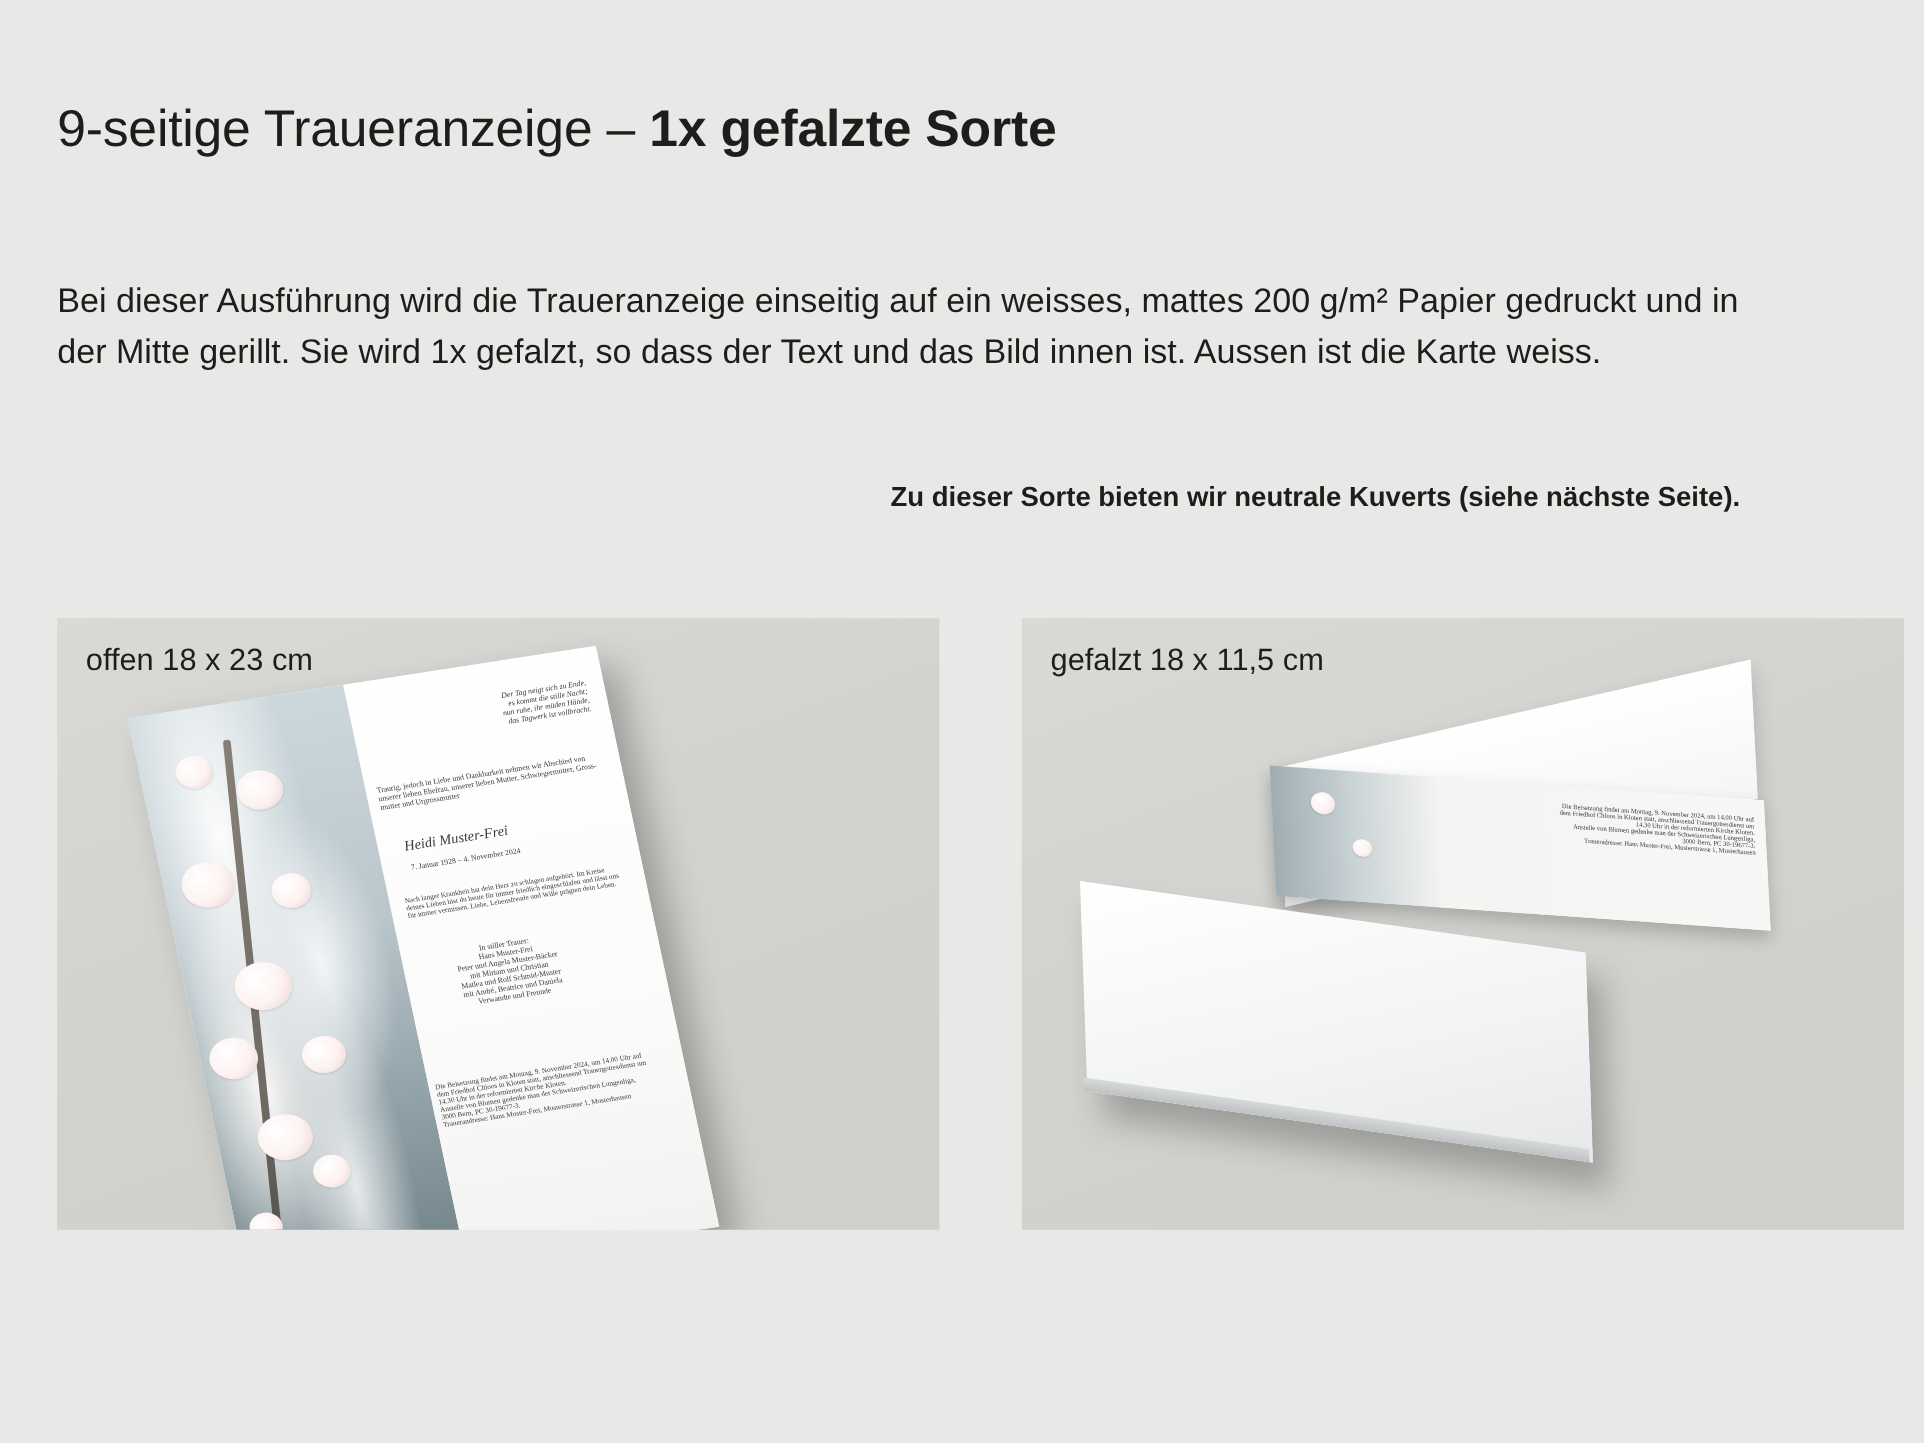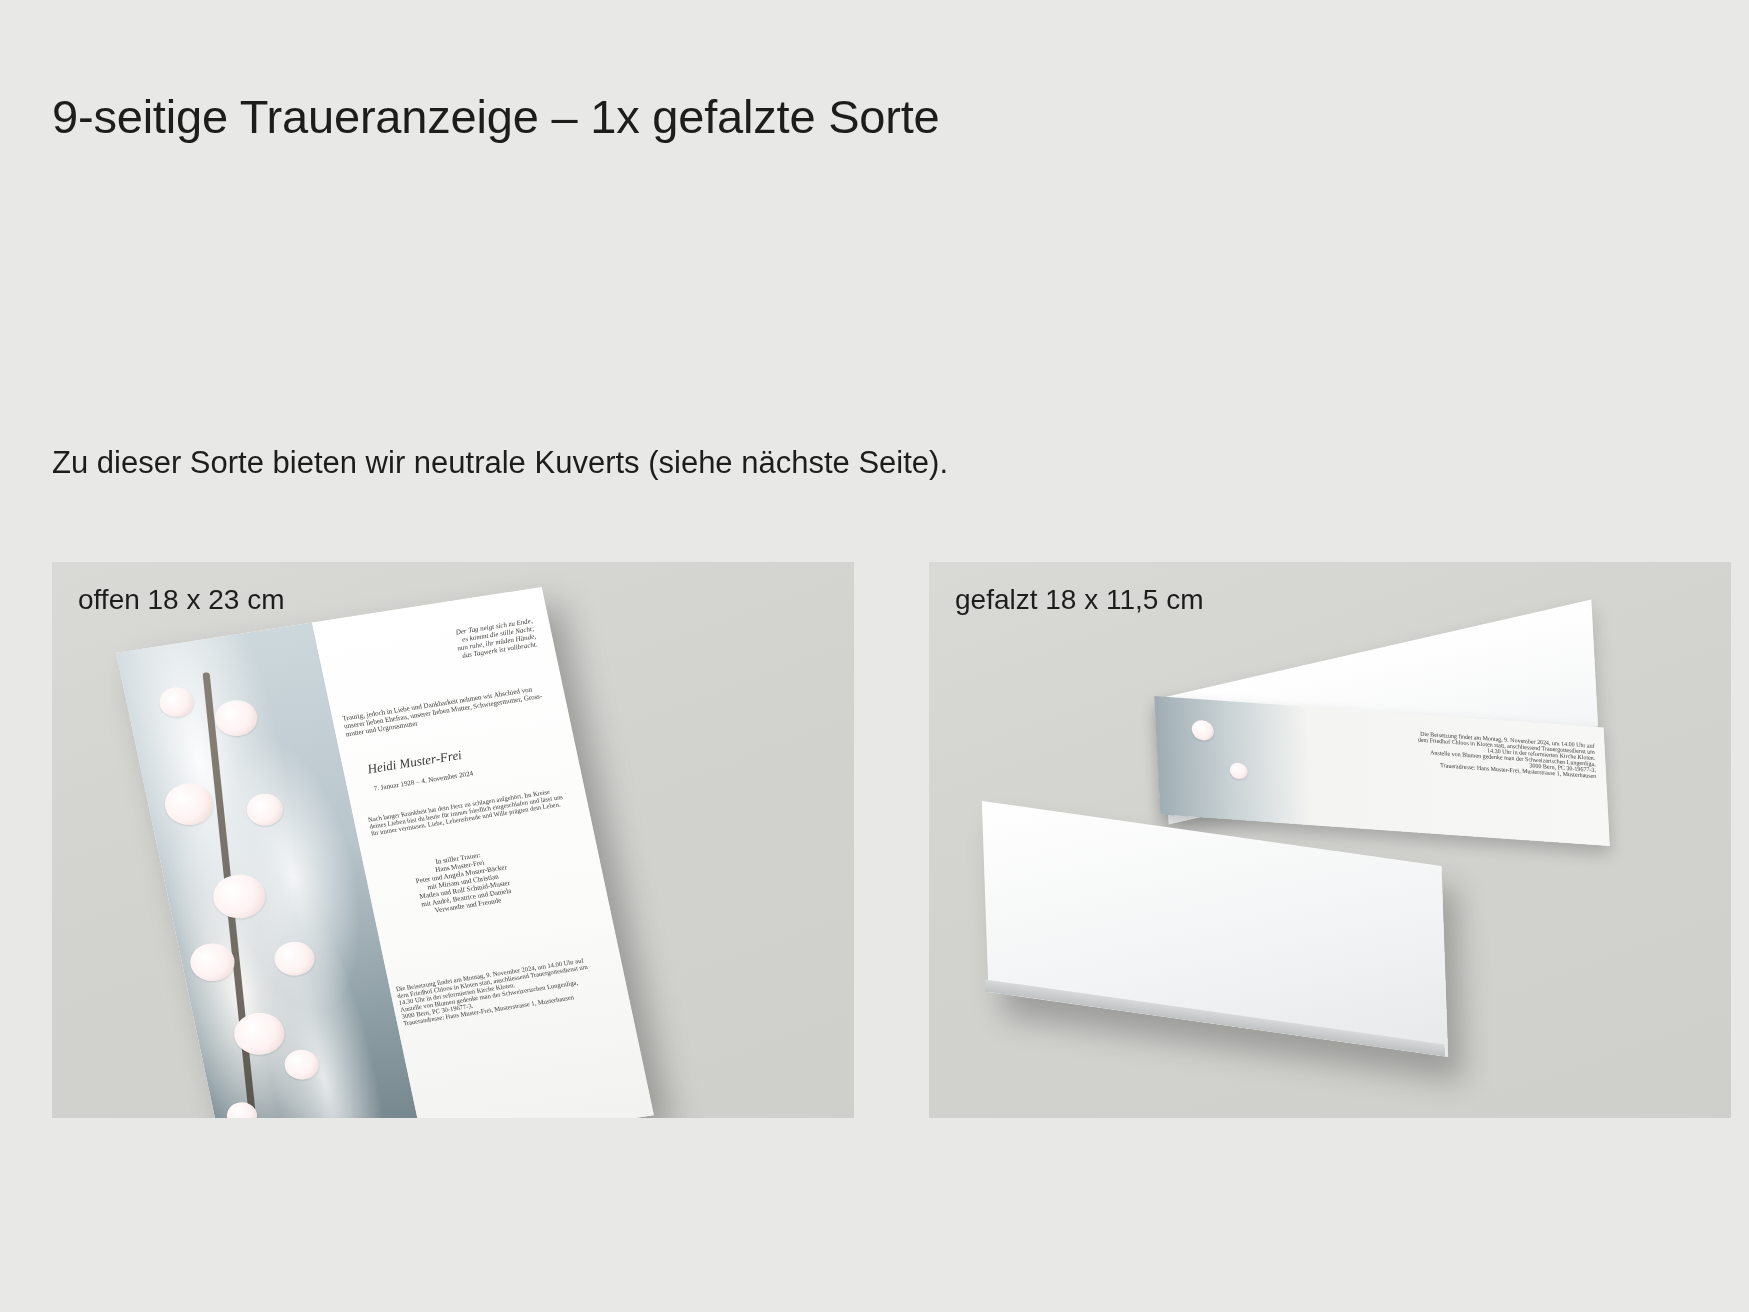--- a/index.html
+++ b/index.html
@@ -24,41 +24,42 @@
   .title {
     position: absolute;
     left: 52px;
     top: 58px;
     font-size: 47px;
     font-weight: 400;
     letter-spacing: -0.2px;
     white-space: nowrap;
   }
   .title .strong {
-    font-weight: 400;
+    font-weight: 700;
   }
 
   .body-text {
     position: absolute;
     left: 52px;
     top: 220px;
     width: 1530px;
     font-size: 31px;
     line-height: 1.48;
     font-weight: 400;
   }
 
   .note-text {
     position: absolute;
     left: 52px;
     top: 410px;
     width: 1530px;
-    font-size: 31px;
-    font-weight: 400;
+    font-size: 25px;
+    font-weight: 700;
     line-height: 1.4;
+    text-align: right;
   }
 
   
   .panel {
     position: absolute;
     top: 562px;
     width: 802px;
     height: 556px;
     background: linear-gradient(160deg, #d9d9d6 0%, #d2d2cf 45%, #cfcfcb 100%);
     overflow: hidden;
@@ -187,20 +188,21 @@
     display: block;
   }
 </style>
 </head>
 <body>
 
 <div class="page">
 
   <h1 class="title"><span>9-seitige Traueranzeige – </span><span class="strong">1x gefalzte Sorte</span></h1>
 
+  <p class="body-text">Bei dieser Ausführung wird die Traueranzeige einseitig auf ein weisses, mattes 200 g/m² Papier gedruckt und in der Mitte gerillt. Sie wird 1x gefalzt, so dass der Text und das Bild innen ist. Aussen ist die Karte weiss.</p>
 
   <p class="note-text">Zu dieser Sorte bieten wir neutrale Kuverts (siehe nächste Seite).</p>
 
   <div class="panel panel-left">
     <div class="panel-caption">offen 18 x 23 cm</div>
 
     <div class="card-open">
       <div class="photo">
         <div class="branch"></div>
         <div class="blossom" style="left:16%;top:8%;width:34px;height:30px;"></div>

